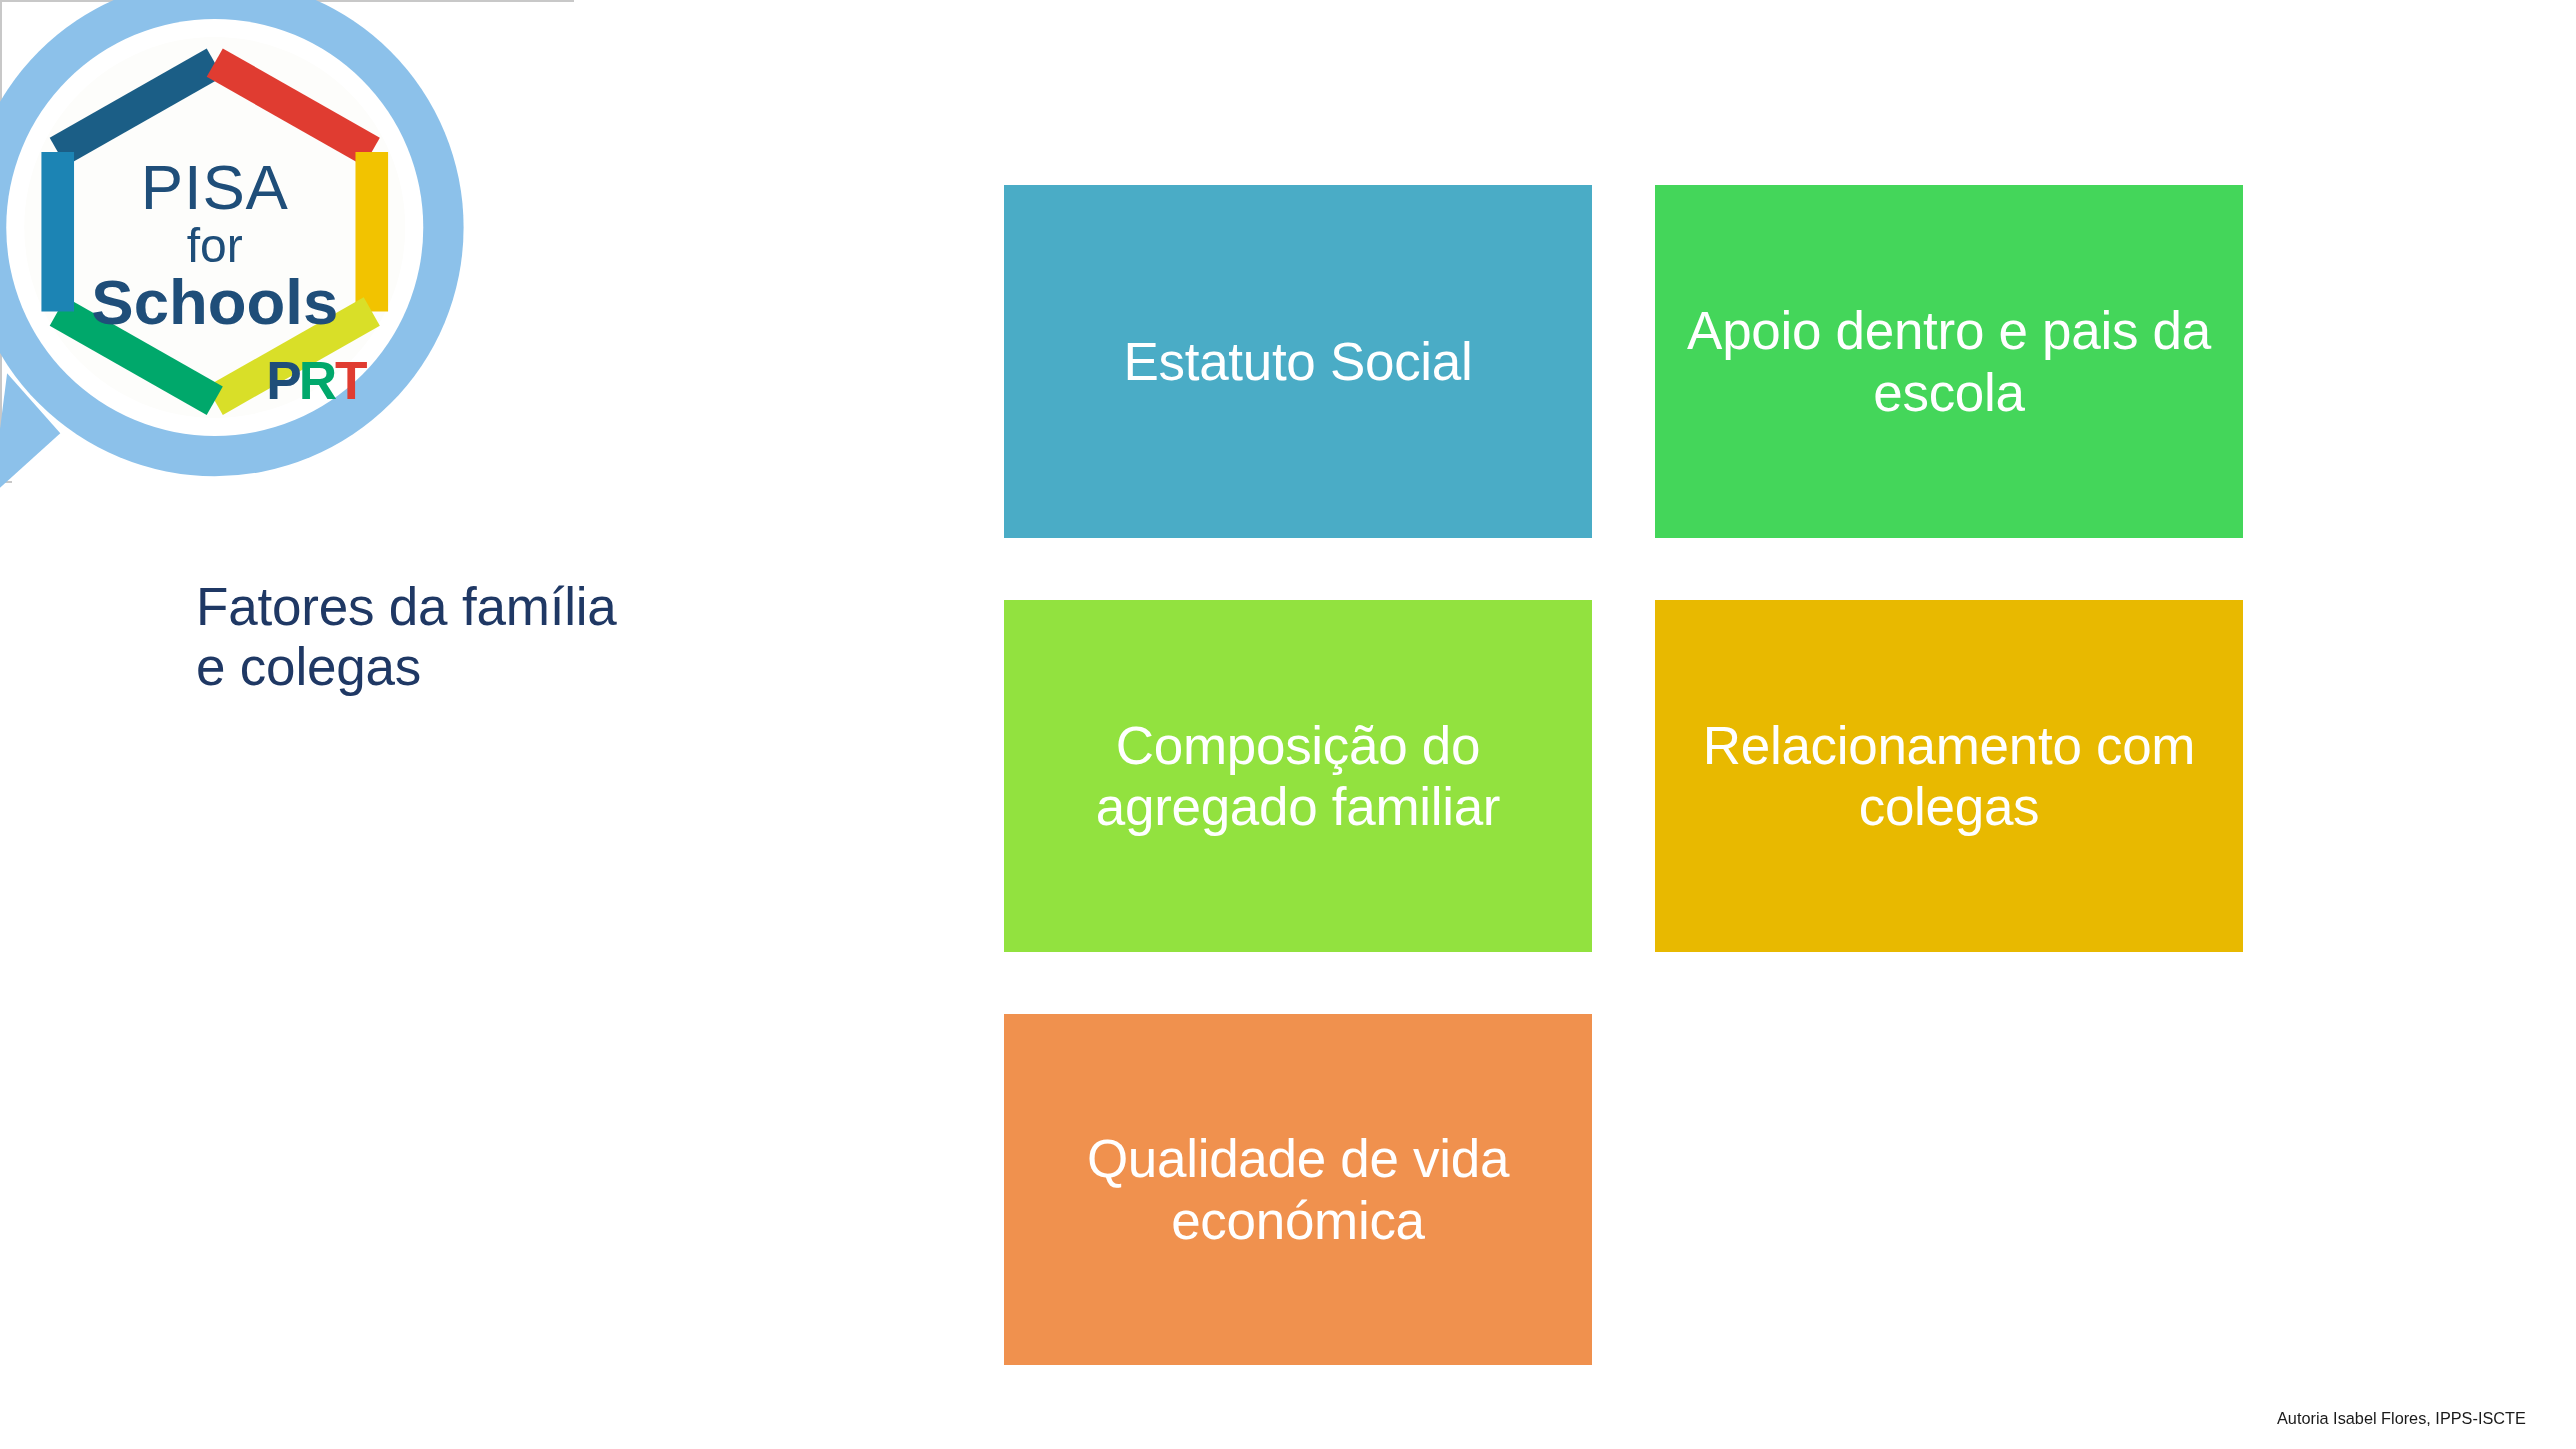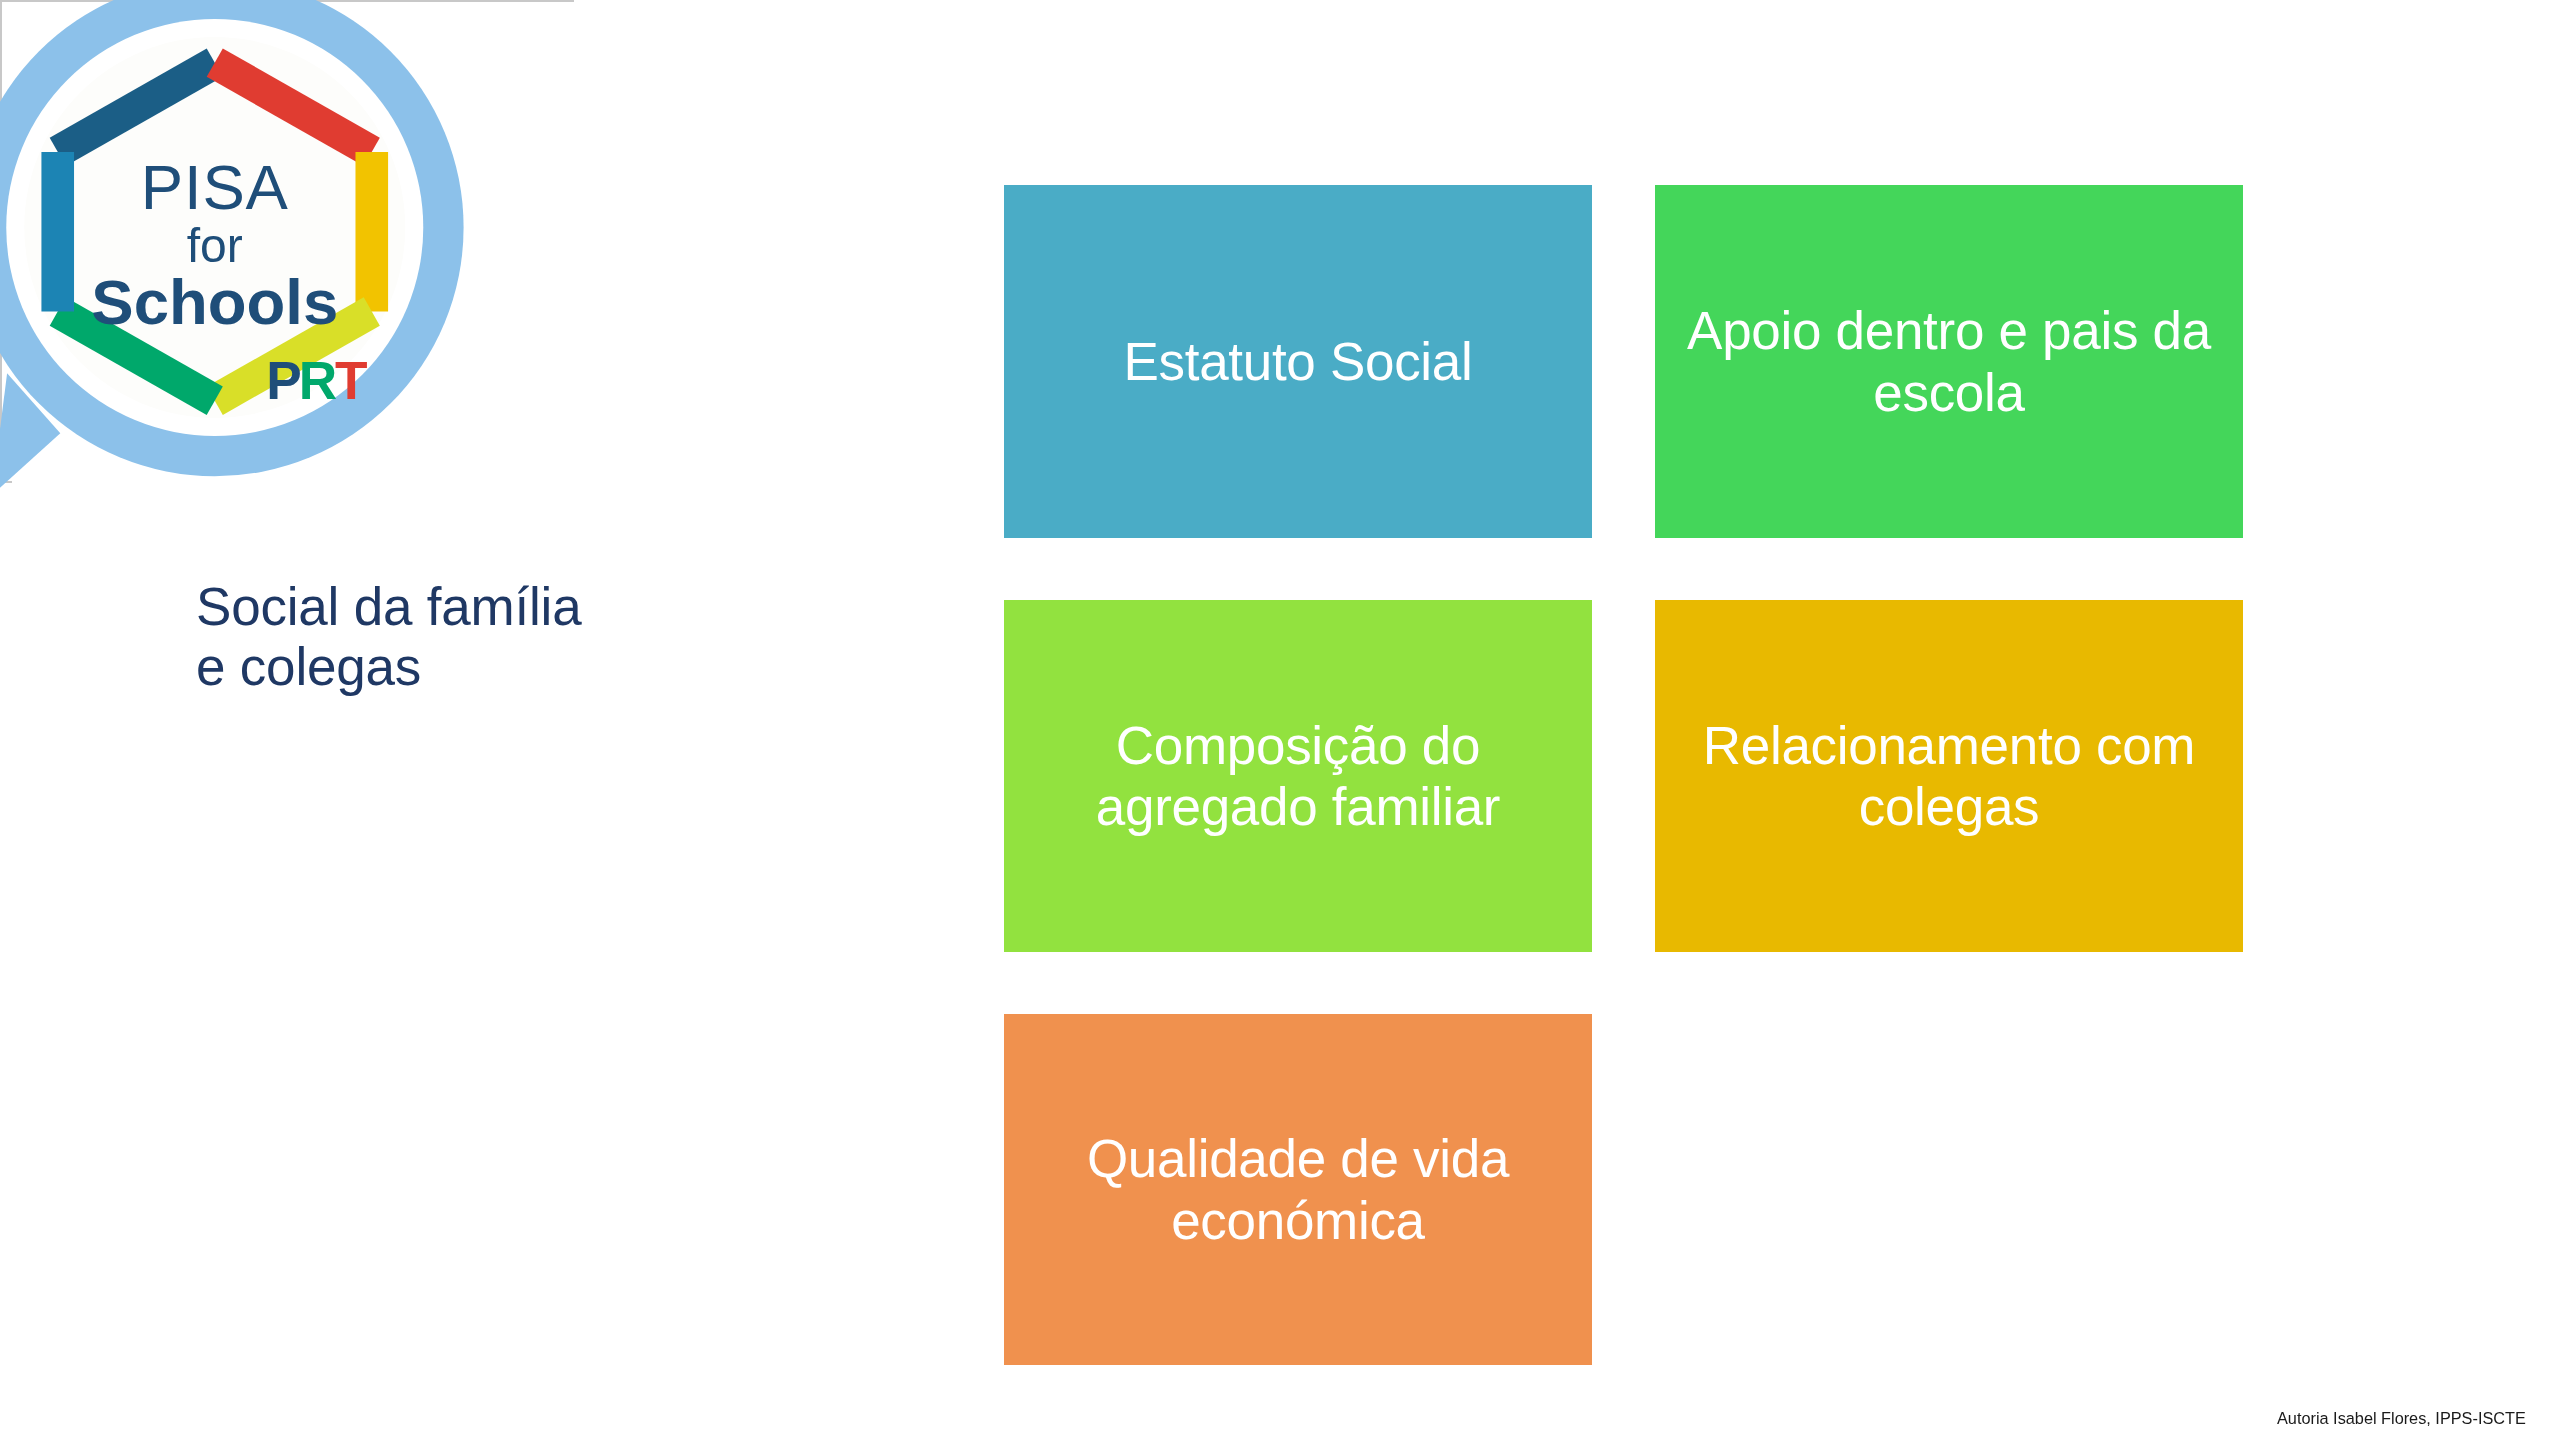--- a/index.html
+++ b/index.html
@@ -135,21 +135,21 @@
 
     <g font-family="Liberation Sans, sans-serif" font-size="62" font-weight="700">
       <text x="380" y="500" fill="#1F4E79">P</text>
       <text x="418" y="500" fill="#00A86B">R</text>
       <text x="460" y="500" fill="#E03C31">T</text>
     </g>
   </svg>
 </div>
 
 <div id="page-title" style="color: rgb(31, 56, 100);">
-  <div>Social da família</div>
+  <div>Fatores da família</div>
   <div>e colegas</div>
 </div>
 
 <div id="factor-grid">
   <div class="factor-box" style="background: rgb(74, 172, 198); text-align: center;">Estatuto Social</div>
   <div class="factor-box" style="background: rgb(68, 214, 90);">Apoio dentro e pais da escola</div>
   <div class="factor-box" style="background: rgb(146, 226, 63);">Composição do agregado familiar</div>
   <div class="factor-box" style="background: rgb(232, 185, 0);">Relacionamento com colegas</div>
   <div class="factor-box" style="background: rgb(240, 145, 78);">Qualidade de vida económica</div>
 </div>

